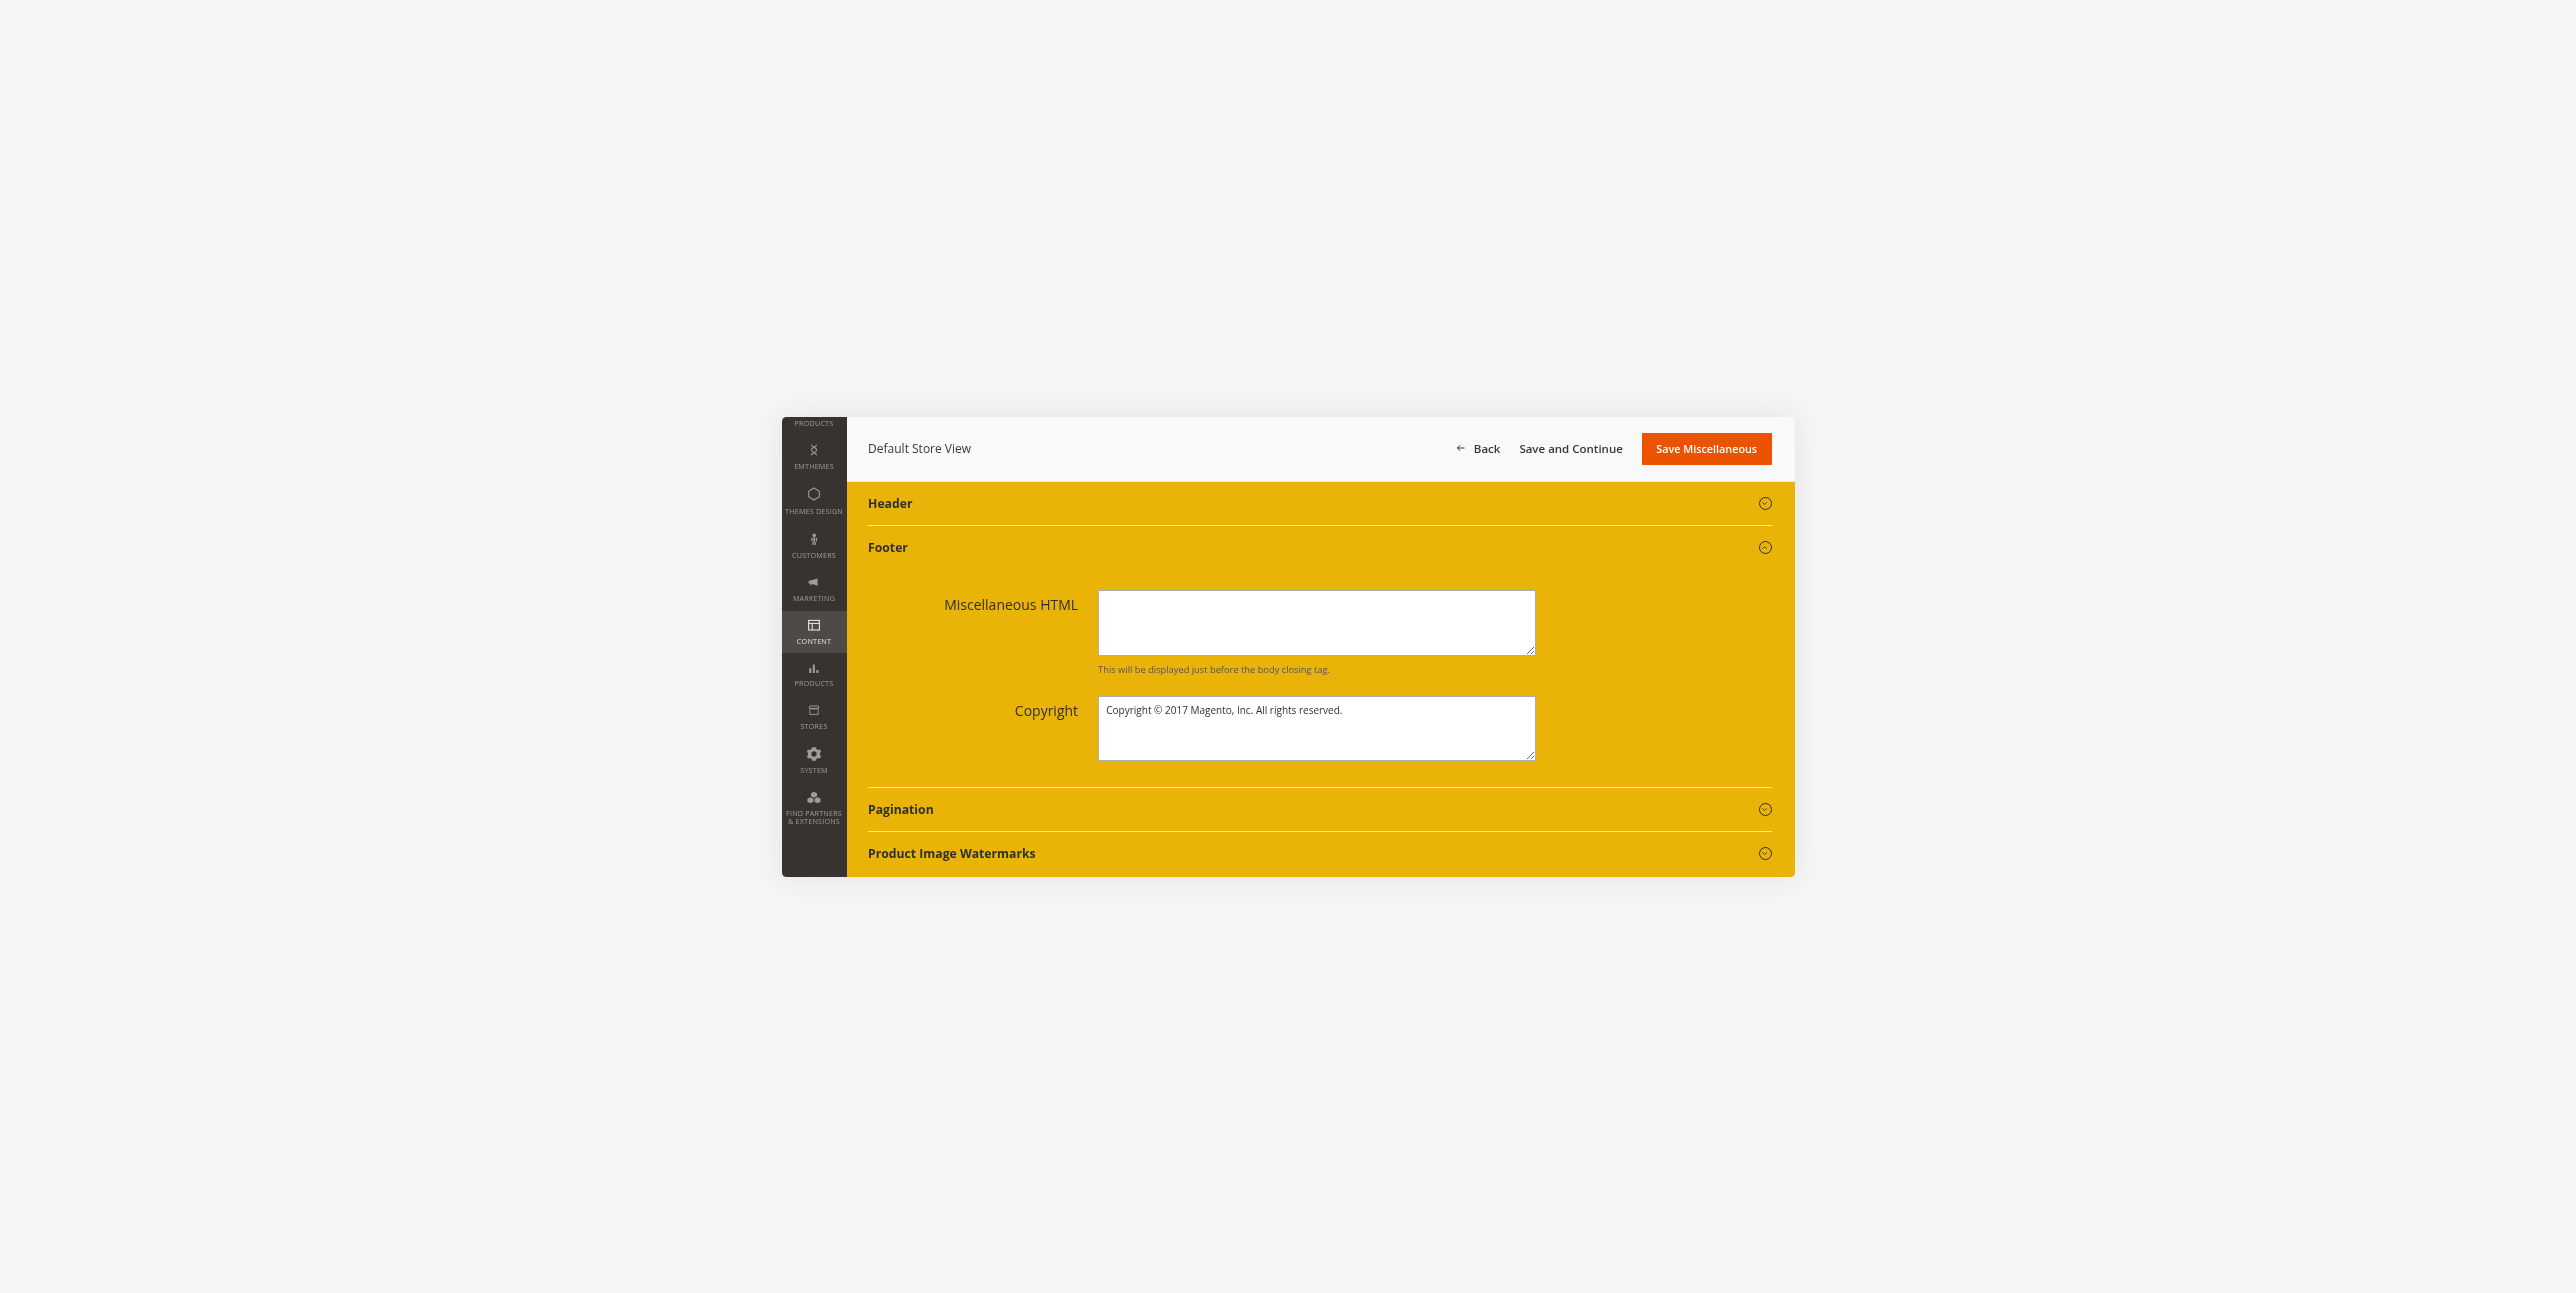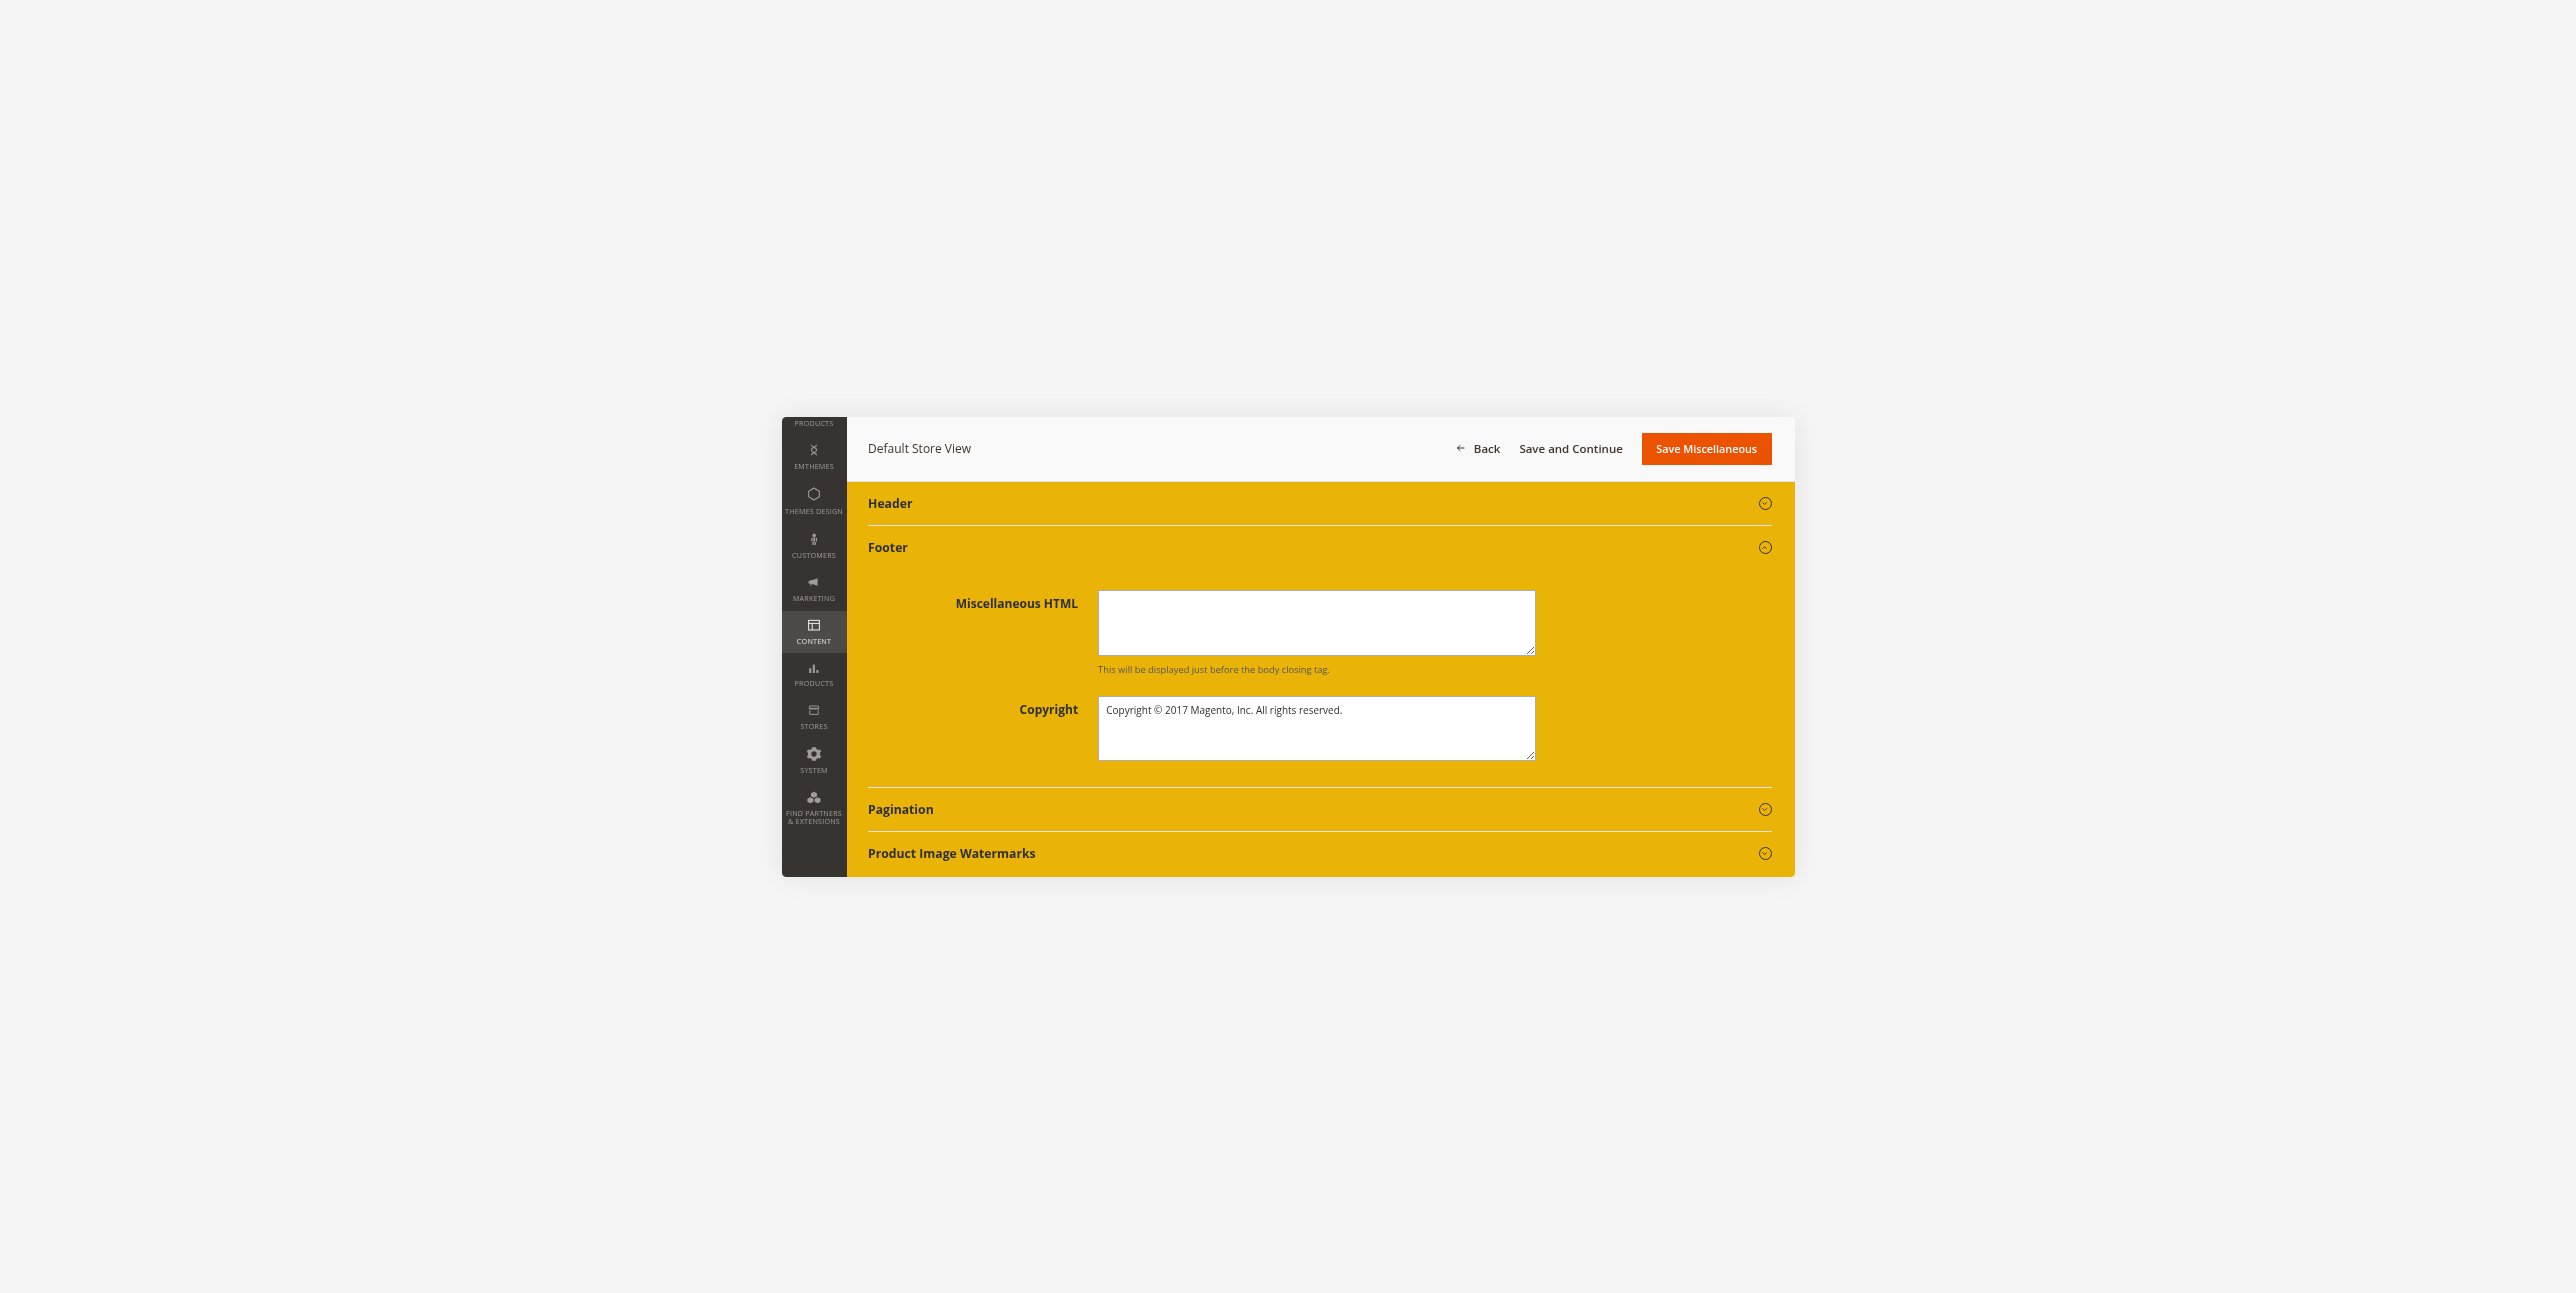--- a/index.html
+++ b/index.html
@@ -139,22 +139,22 @@
     align-items: flex-start;
     margin-bottom: 20px;
   }
   .form-label-col {
     width: 230px;
     text-align: right;
     padding-right: 20px;
     padding-top: 4.3px;
   }
   .form-label {
-    font-size: 12px;
-    font-weight: 700;
+    font-size: 14px;
+    font-weight: 400;
     color: #303030;
     margin-top: 36px;
   }
   .form-field-col {
     width: 438px;
     display: flex;
     flex-direction: column;
     gap: 7.2px;
   }
   textarea {

